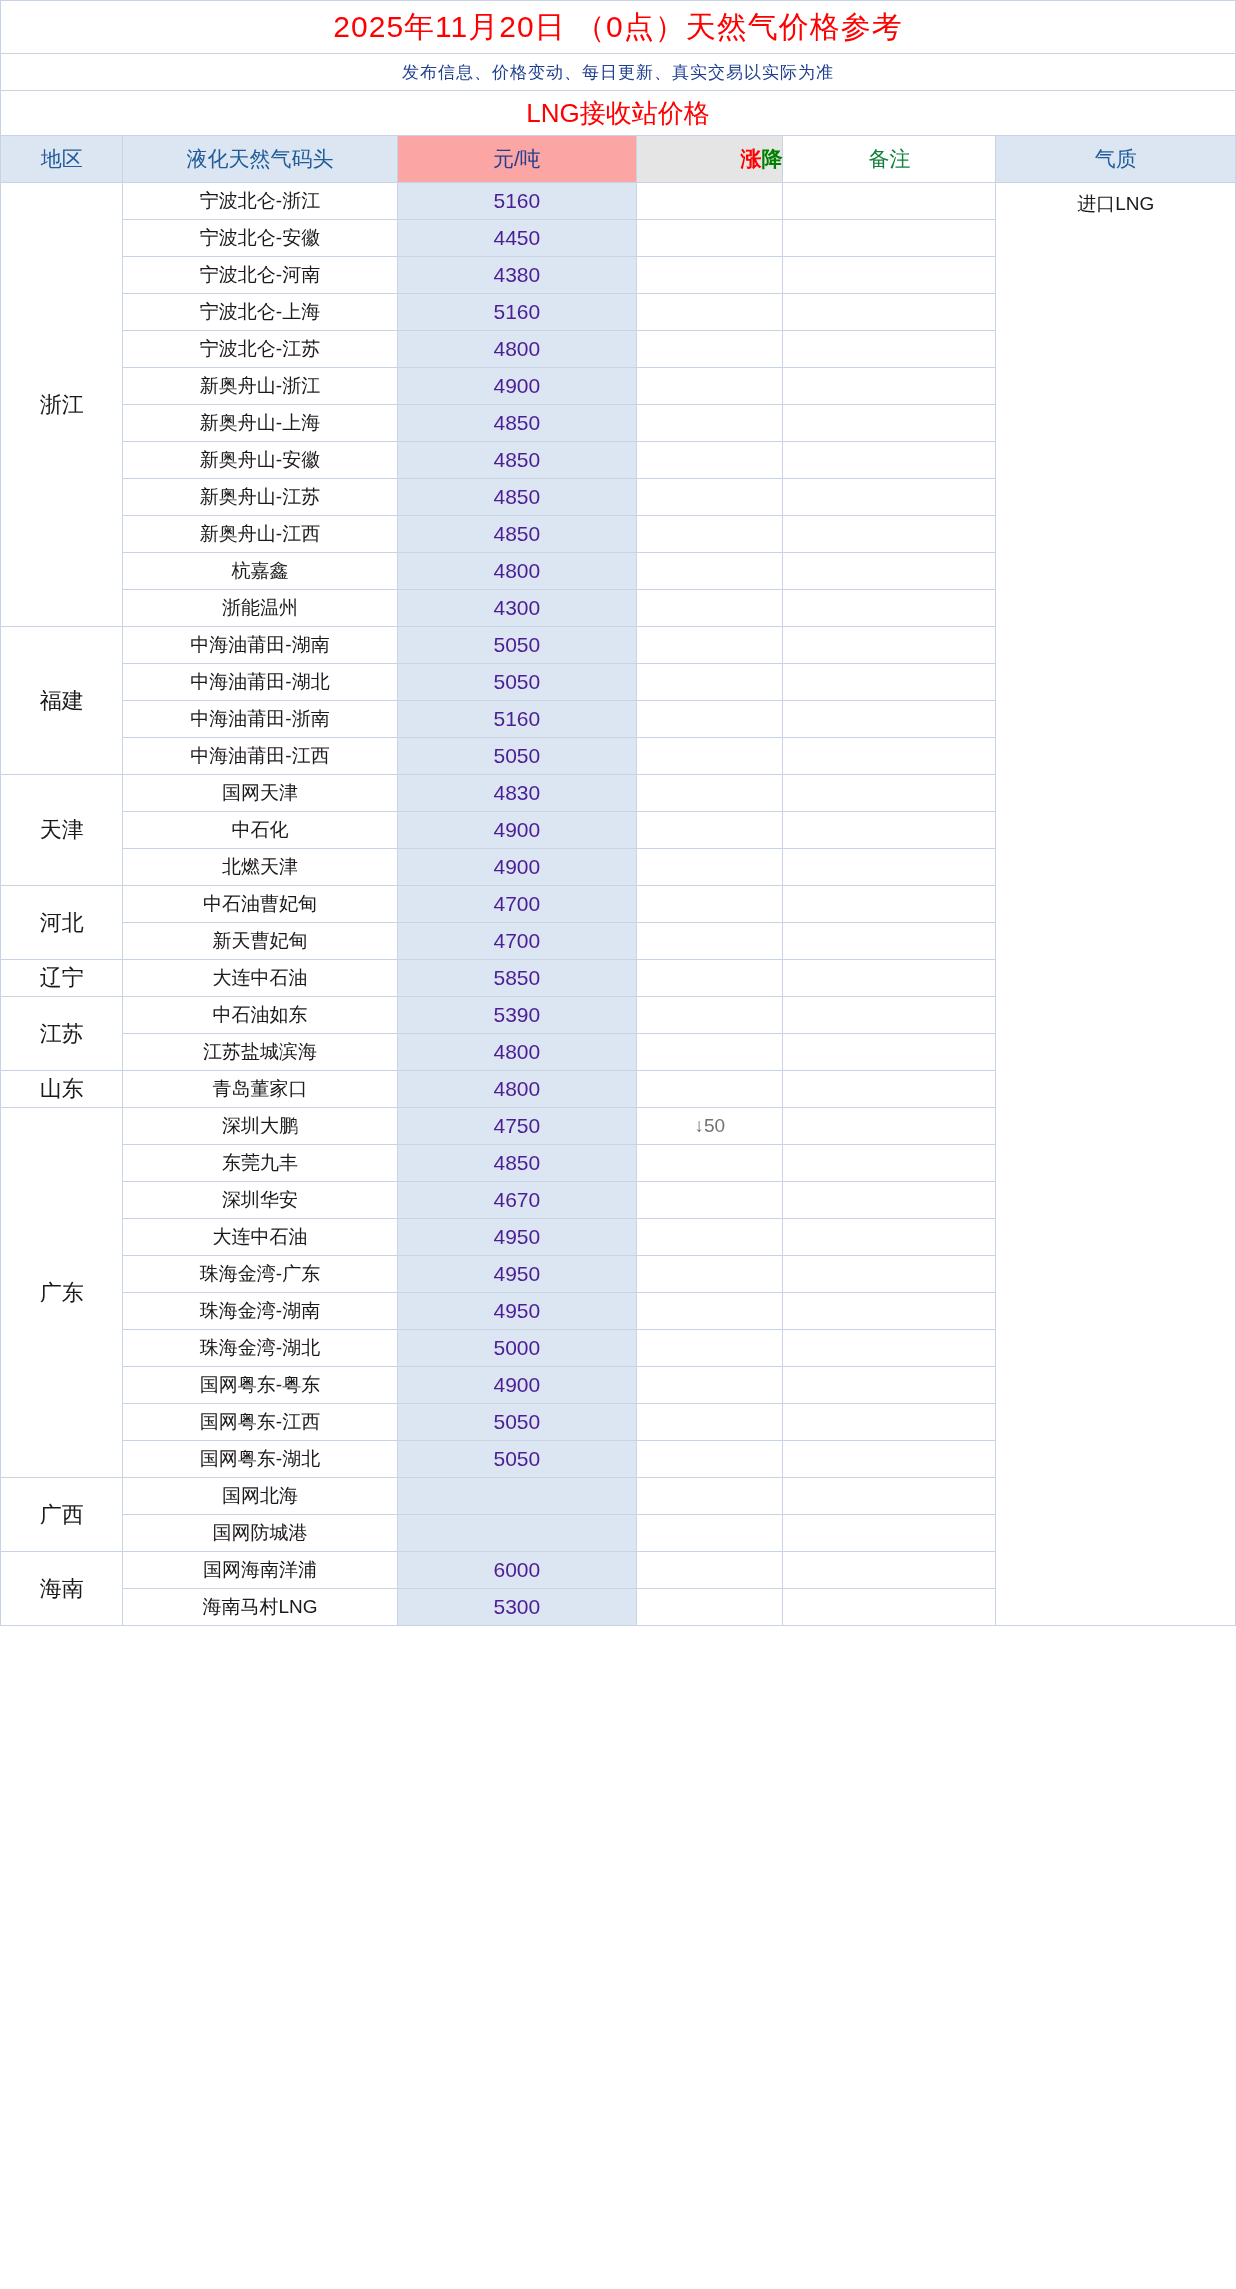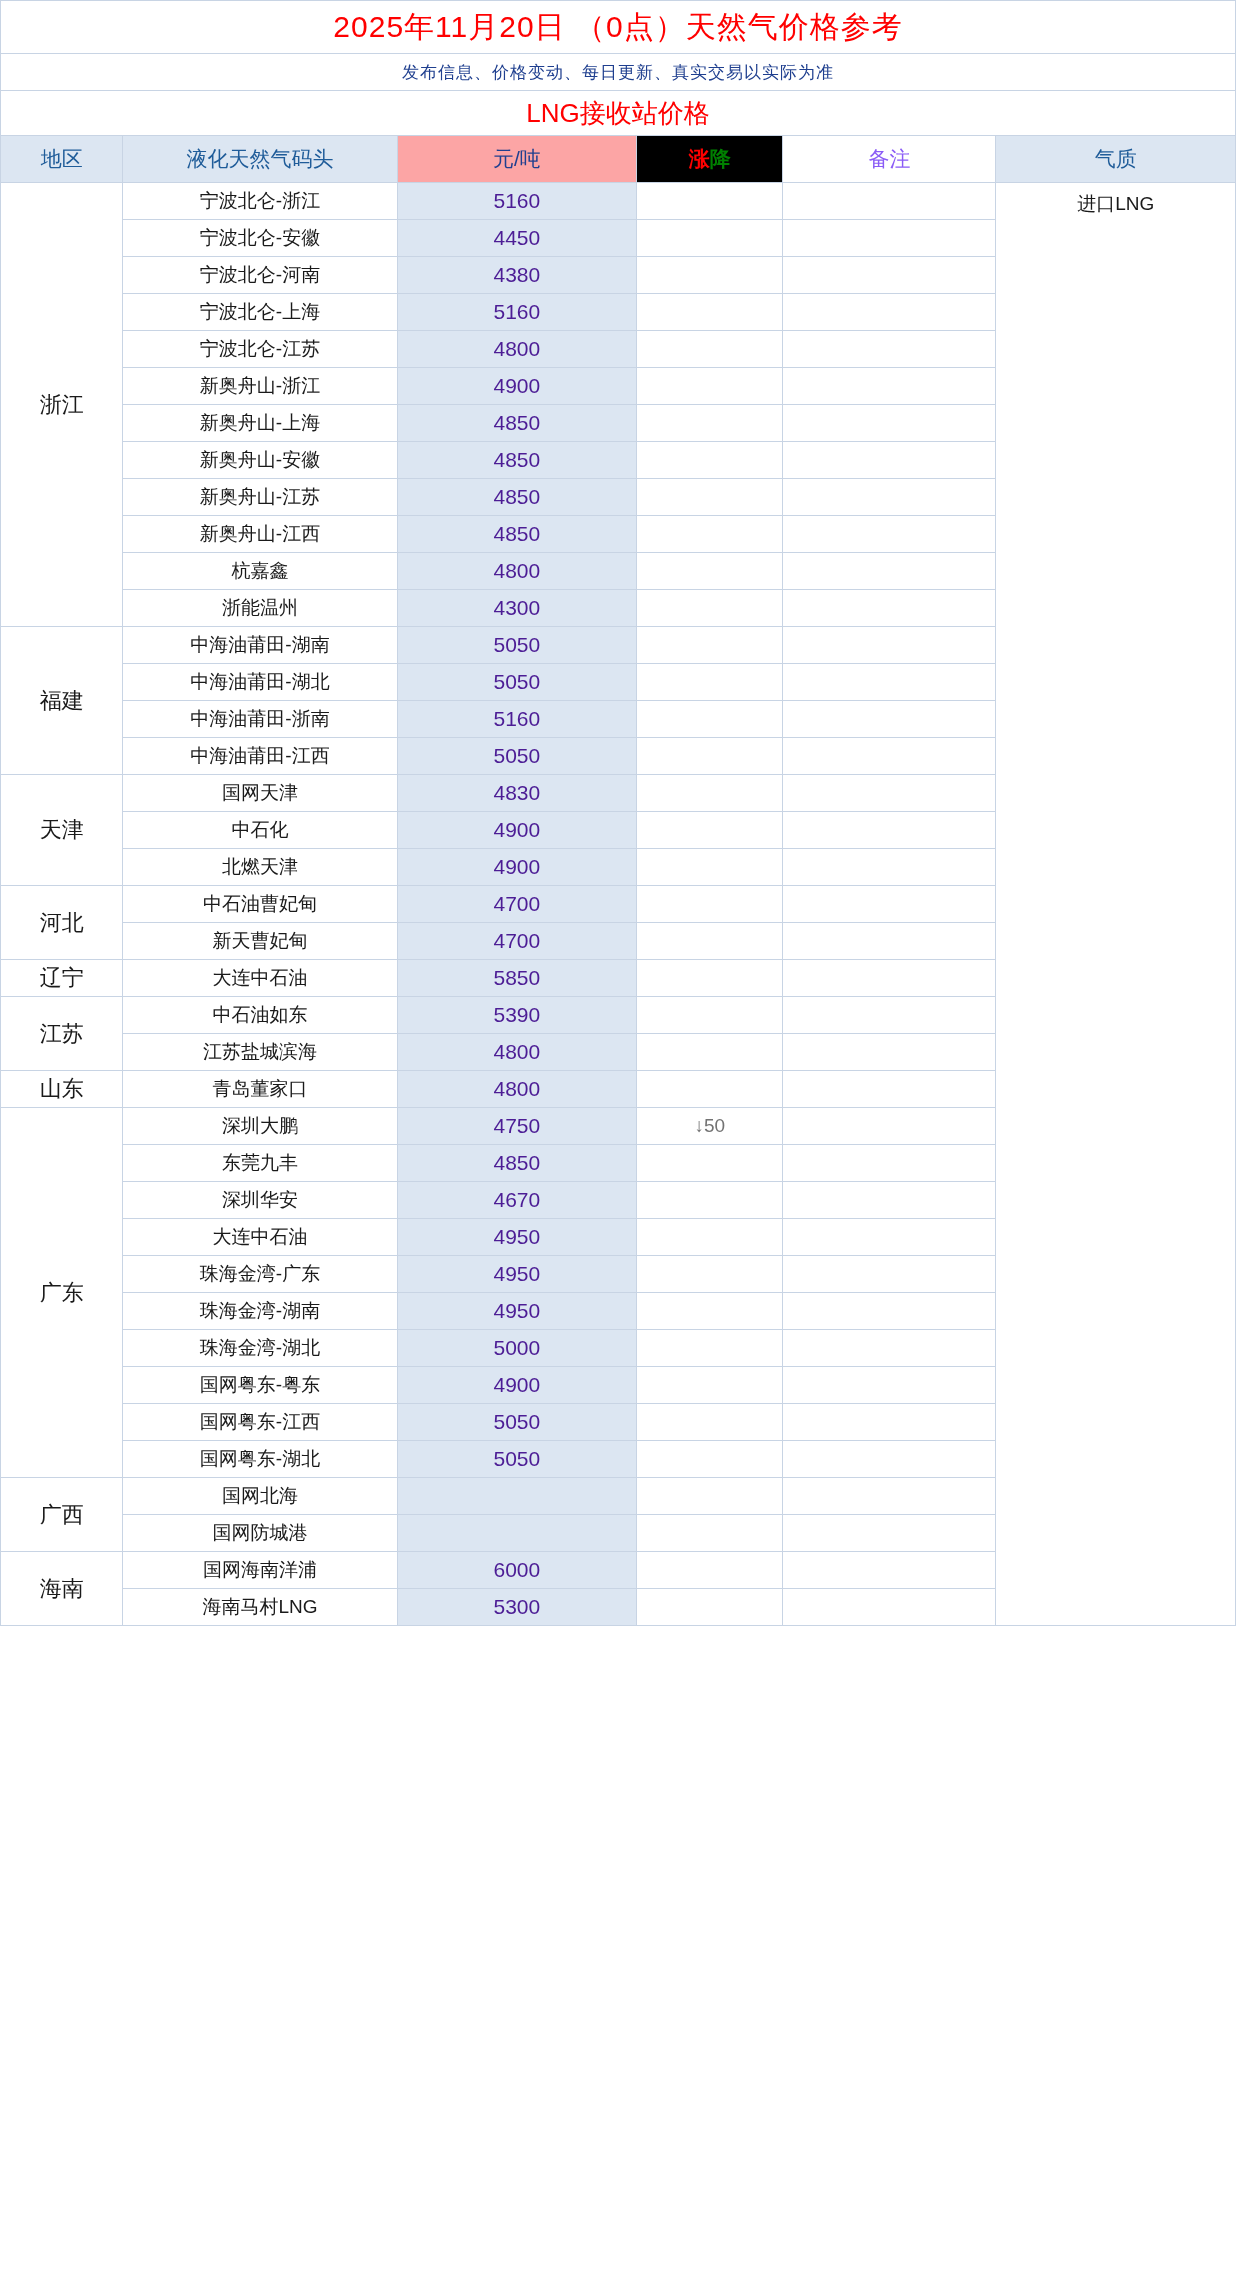--- a/index.html
+++ b/index.html
@@ -54,27 +54,28 @@
     font-size: 21px;
     font-weight: bold;
     color: #1f5c99;
     background: #dce6f2;
   }
   .head-row td.head-price {
     background: #fca5a5;
     color: #1f3f8f;
   }
   .head-row td.head-change {
-    background: #000000;
+    background: #e5e5e5;
+    text-align: right;
   }
   .head-change .up { color: #ff0000; font-weight: bold; }
   .head-change .down { color: #008000; font-weight: bold; }
   .head-row td.head-note {
     background: #ffffff;
-    color: #8b5cf6;
+    color: #15803d;
     text-align: center;
   }
   .head-row td.head-quality {
     background: #dce6f2;
     color: #1f5c99;
   }
   
   td.region {
     font-size: 22px;
     font-weight: bold;

